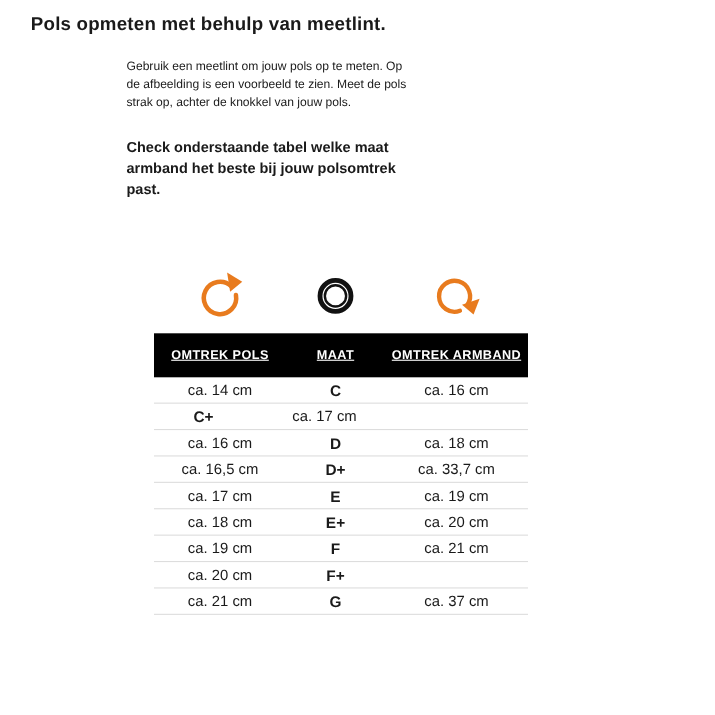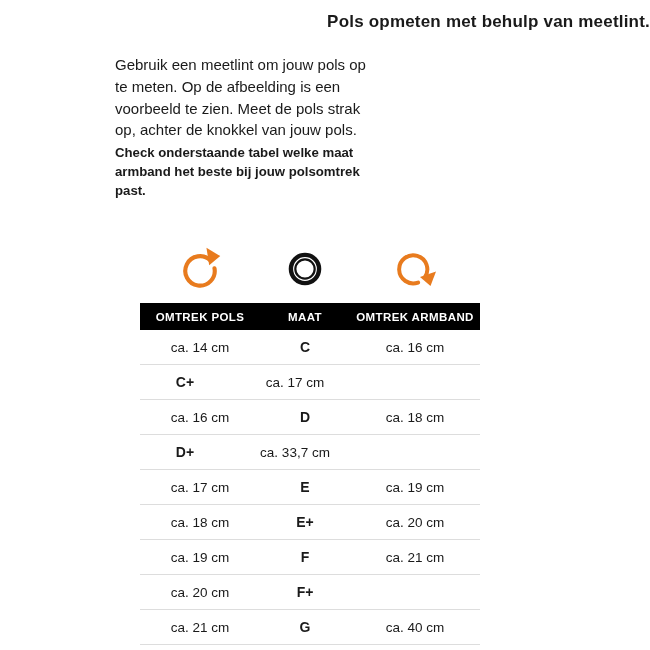--- a/index.html
+++ b/index.html
@@ -9,56 +9,56 @@
     --divider:#dddddd;
     --ink:#1a1a1a;
   }
   *{margin:0;padding:0;box-sizing:border-box;}
   html,body{background:#fff;}
   body{font-family:"Liberation Sans", sans-serif;color:var(--ink);}
   .page{position:relative;width:650px;height:650px;background:#fff;overflow:hidden;}
 
   .title{
     position:absolute;top:12px;left:0;width:650px;
-    text-align:right;font-size:17px;font-weight:bold;letter-spacing:.2px;
+    text-align:left;font-size:17px;font-weight:bold;letter-spacing:.2px;padding-left:28px;
   }
 
   .intro{
     position:absolute;top:54px;left:115px;width:262px;
-    font-size:15px;line-height:1.45;
+    font-size:11px;line-height:1.45;
   }
   .note{
     position:absolute;top:124px;left:115px;width:262px;
-    font-size:13.2px;line-height:1.45;font-weight:bold;margin-top:19px;
+    font-size:13.2px;line-height:1.45;font-weight:bold;
   }
 
   .illustration{position:absolute;top:40px;left:330px;width:198px;height:198px;}
   .illustration svg{width:100%;height:100%;}
 
   .icons-row{
     position:absolute;top:240px;left:140px;width:340px;height:58px;
     display:flex;align-items:center;
   }
   .icon-cell{display:flex;align-items:center;justify-content:center;}
   .icon-cell svg{display:block;}
   .col-pols{width:120px;}
   .col-maat{width:90px;}
   .col-armband{width:130px;}
   .rot{transform:rotate(80deg);}
 
   .size-table{position:absolute;top:303px;left:140px;width:340px;}
   .thead{
-    display:flex;align-items:center;height:27px;
-    background:var(--header-bg);color:var(--header-text);
+    display:flex;align-items:center;height:40px;
+    background:var(--header-bg);color:var(--header-text);text-decoration:underline;
   }
   .th{
     font-size:11.5px;font-weight:bold;letter-spacing:.4px;text-align:center;
   }
   .trow{
-    display:flex;align-items:center;height:35px;
+    display:flex;align-items:center;height:24px;
     border-bottom:1px solid var(--divider);
   }
   .td{font-size:13.5px;text-align:center;}
   .td.maat{font-weight:bold;font-size:14px;}
 </style>
 </head>
 <body>
 
 <div class="page">
 
@@ -107,20 +107,21 @@
       <div class="td col-armband">ca. 17 cm</div>
     </div>
 
     <div class="trow">
       <div class="td col-pols">ca. 16 cm</div>
       <div class="td maat col-maat">D</div>
       <div class="td col-armband">ca. 18 cm</div>
     </div>
 
     <div class="trow">
+      <div class="td col-pols">ca. 16,5 cm</div>
       <div class="td maat col-maat">D+</div>
       <div class="td col-armband">ca. 33,7 cm</div>
     </div>
 
     <div class="trow">
       <div class="td col-pols">ca. 17 cm</div>
       <div class="td maat col-maat">E</div>
       <div class="td col-armband">ca. 19 cm</div>
     </div>
 
@@ -137,18 +138,18 @@
     </div>
 
     <div class="trow">
       <div class="td col-pols">ca. 20 cm</div>
       <div class="td maat col-maat">F+</div>
     </div>
 
     <div class="trow">
       <div class="td col-pols">ca. 21 cm</div>
       <div class="td maat col-maat">G</div>
-      <div class="td col-armband">ca. 40 cm</div>
+      <div class="td col-armband">ca. 37 cm</div>
     </div>
   </div>
   </div>
 
 </div>
 
 </body></html>

